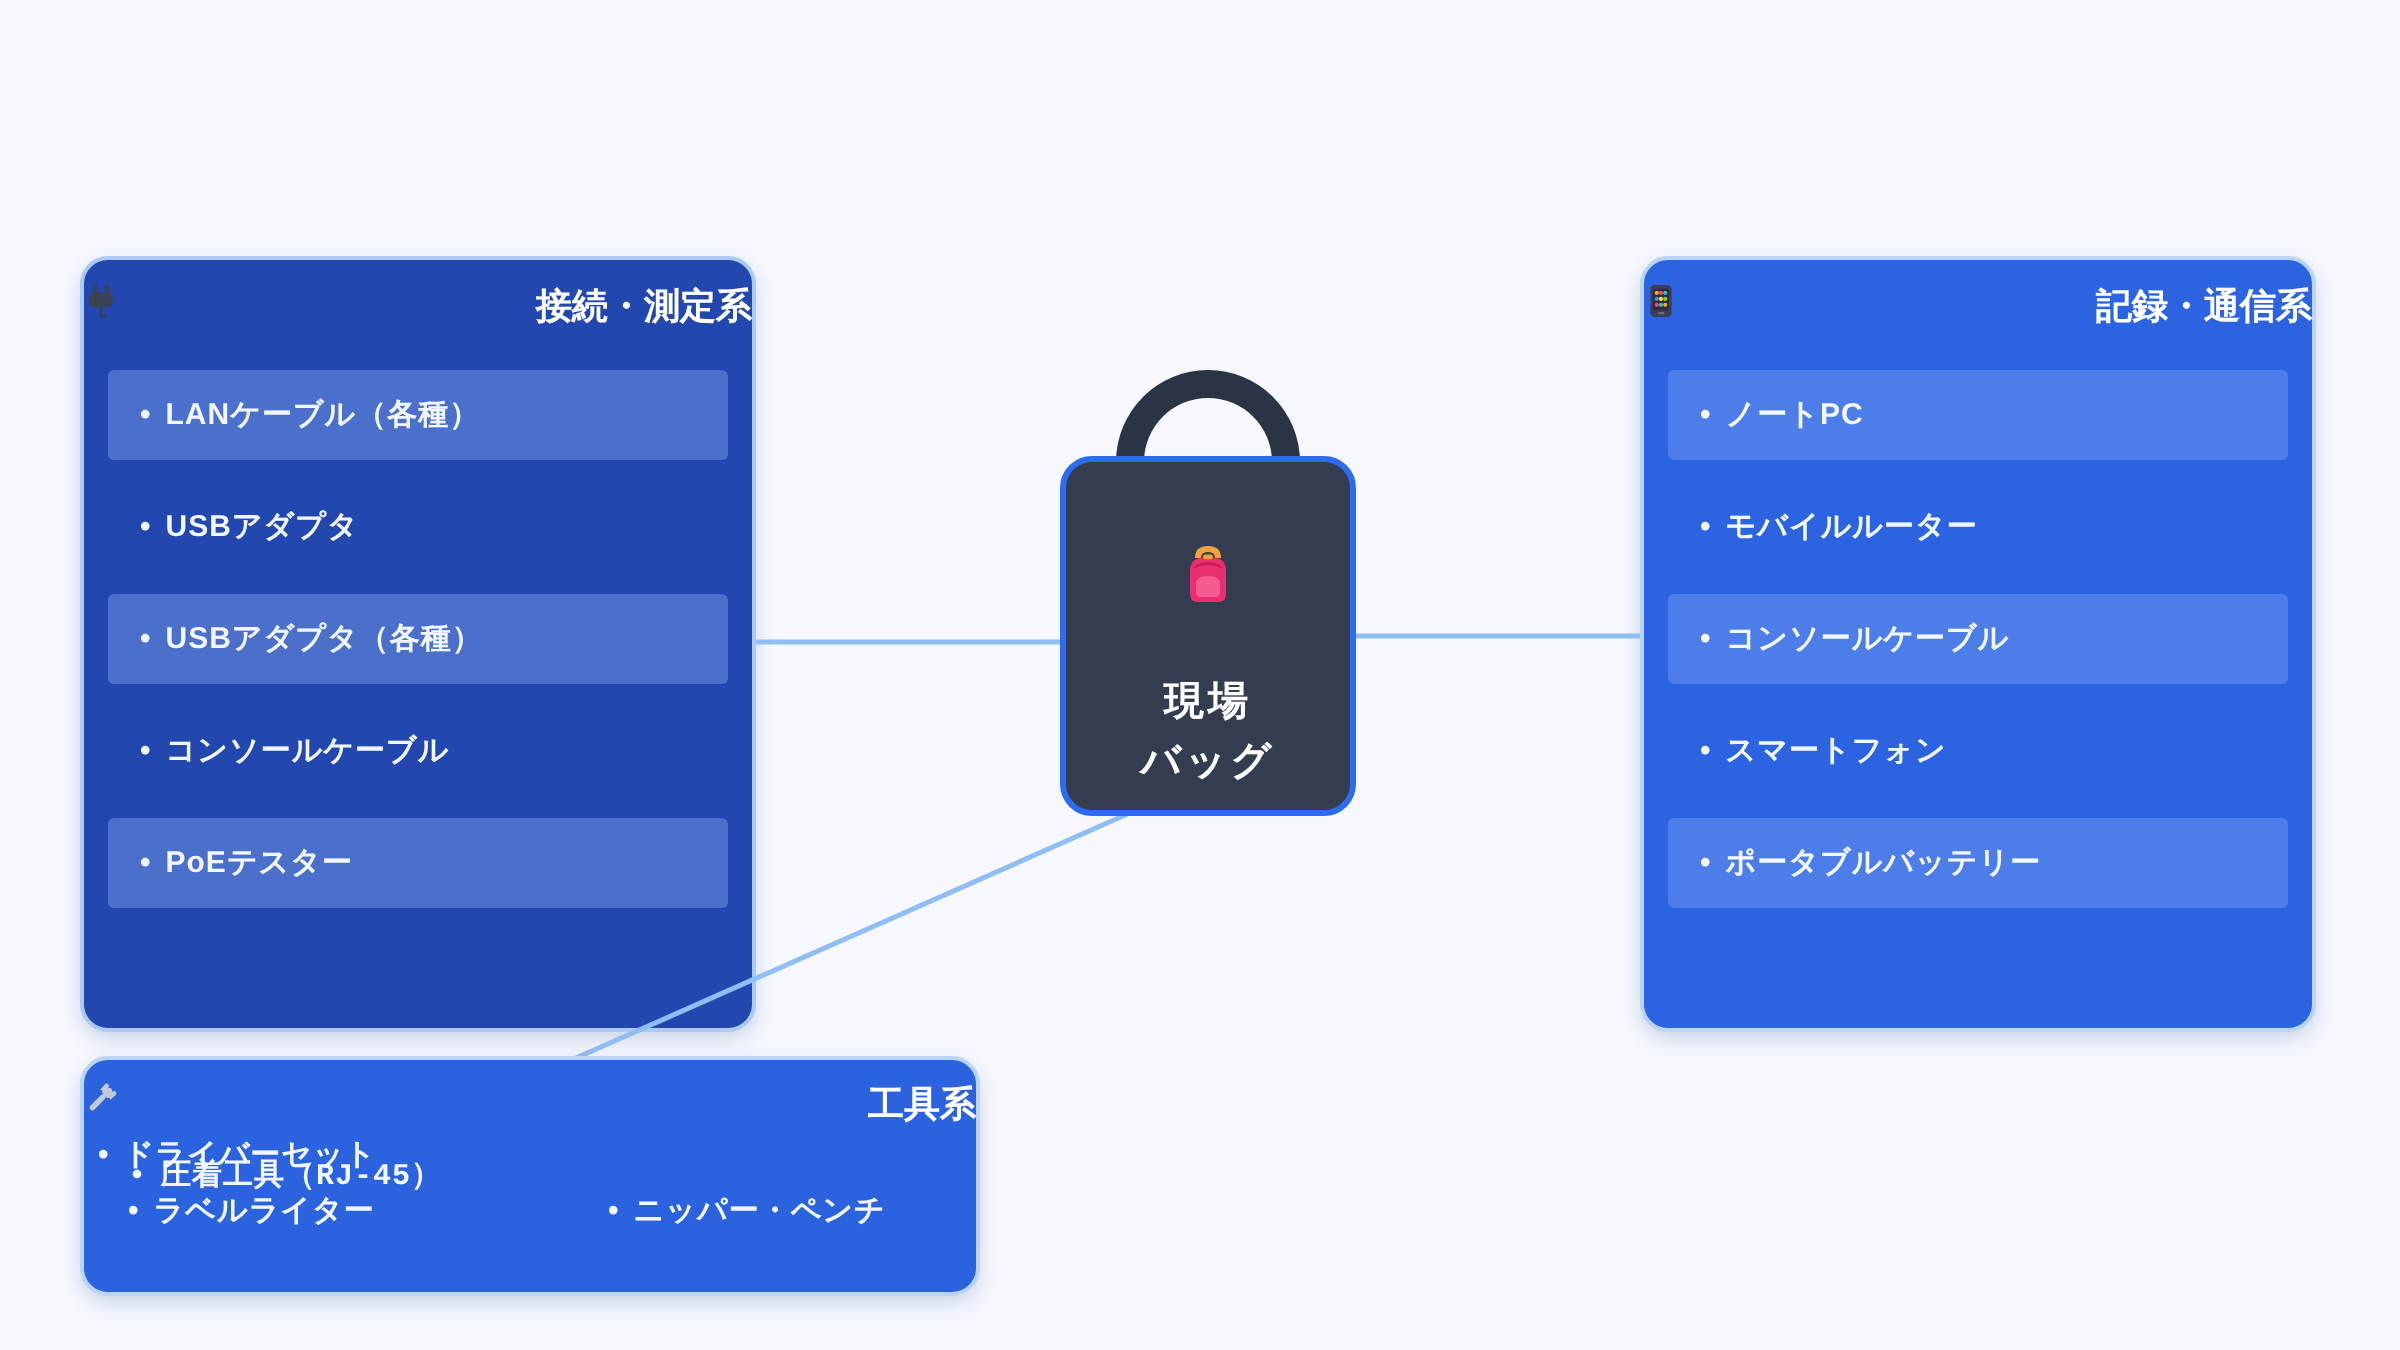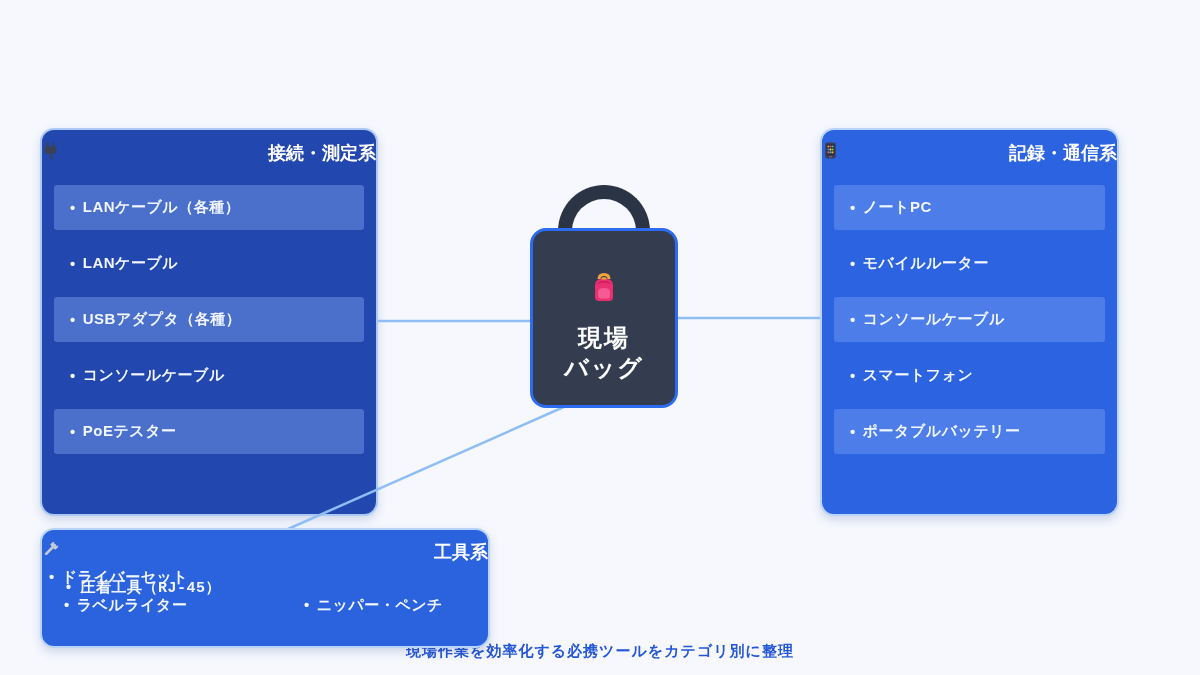--- a/index.html
+++ b/index.html
@@ -18,21 +18,21 @@
     letter-spacing:1px;
   }
 
   
   .cat-box {
     position:absolute; border-radius:14px; z-index:1;
     border:2px solid #abc9f3;
     box-shadow:0 4px 10px rgba(30,60,140,.18);
   }
   .box-connect { left:40px; top:128px; width:338px; height:388px; background:#2247ae; }
-  .box-record  { left:820px; top:128px; width:299px; height:388px; background:#2b63e0; border-color:#b9d4f6; }
+  .box-record  { left:820px; top:128px; width:338px; height:388px; background:#2b63e0; border-color:#b9d4f6; }
   .box-tools   { left:40px; top:528px; width:450px; height:120px; background:#2b62dd; border-color:#b9d4f6; z-index:3; }
 
   .cat-header {
     display:flex; align-items:center; justify-content:space-between; gap:8px;
     height:46px; color:#ffffff; font-size:18px; font-weight:bold;
   }
   .box-tools .cat-header { height:36px; padding-top:8px; }
 
   .cat-items { position:absolute; left:12px; right:12px; top:55px; }
   .cat-item {
@@ -62,22 +62,22 @@
     border:14px solid #2b3445; border-bottom:none;
     border-radius:46px 46px 0 0;
   }
   .bag-body {
     position:absolute; inset:0; background:#333d4f;
     border:3px solid #2d6cf0; border-radius:16px;
     display:flex; flex-direction:column; align-items:center;
     padding-top:42px;
   }
   .bag-label {
-    color:#ffffff; font-size:24px; font-weight:bold;
-    line-height:30px; text-align:center; margin-top:16px; letter-spacing:2px;
+    color:#ffffff; font-size:20px; font-weight:bold;
+    line-height:30px; text-align:center; margin-top:28px; letter-spacing:2px;
   }
 
   
   .lines { position:absolute; left:0; top:0; z-index:2; pointer-events:none; }
 
   .footer-note {
     position:absolute; top:642px; left:0; width:1200px;
     text-align:center; font-size:15px; font-weight:bold; color:#2456d6;
     z-index:2; letter-spacing:1px;
   }
@@ -102,21 +102,21 @@
       </span>
       <span>接続・測定系</span>
     </div>
     <div class="cat-items">
       <div class="cat-item hl">
           <span class="bul">•</span>
           <span>LANケーブル（各種）</span>
         </div>
       <div class="cat-item">
           <span class="bul">•</span>
-          <span>LANケーブル</span>
+          <span>USBアダプタ</span>
         </div>
       <div class="cat-item hl">
           <span class="bul">•</span>
           <span>USBアダプタ（各種）</span>
         </div>
       <div class="cat-item">
           <span class="bul">•</span>
           <span>コンソールケーブル</span>
         </div>
       <div class="cat-item hl">
@@ -169,21 +169,20 @@
         </div>
     </div>
   </div>
 
   <svg class="lines" width="1200" height="675" viewBox="0 0 1200 675">
     <line x1="378" y1="321" x2="532" y2="321" stroke="#8fbef5" stroke-width="2.5"></line>
     <line x1="676" y1="318" x2="820" y2="318" stroke="#8fbef5" stroke-width="2.5"></line>
     <line x1="566" y1="406" x2="288" y2="529" stroke="#8fbef5" stroke-width="2.5"></line>
   </svg>
 
-  <div class="footer-note">現場作業を効率化する必携ツールをカテゴリ別に整理</div>
 
   <div class="cat-box box-tools">
     <div class="cat-header">
       <span class="hd-icon">
         <svg width="17" height="17" viewBox="0 0 16 16">
           <g transform="rotate(45 8 8)">
             <rect x="6.7" y="5.5" width="2.6" height="9.5" rx="1.2" fill="#c3cad6"></rect>
             <path d="M4.6 1 L4.6 3.6 L8 5.4 L11.4 3.6 L11.4 1 A4.4 4.4 0 0 1 4.6 1 Z" fill="#c3cad6" transform="rotate(180 8 3.2)"></path>
             <path d="M4.8 0.8 A3.6 3.6 0 0 0 8 5.9 A3.6 3.6 0 0 0 11.2 0.8 L9.6 0.8 L9.6 2.8 L8 3.7 L6.4 2.8 L6.4 0.8 Z" fill="#c3cad6"></path>
           </g>

